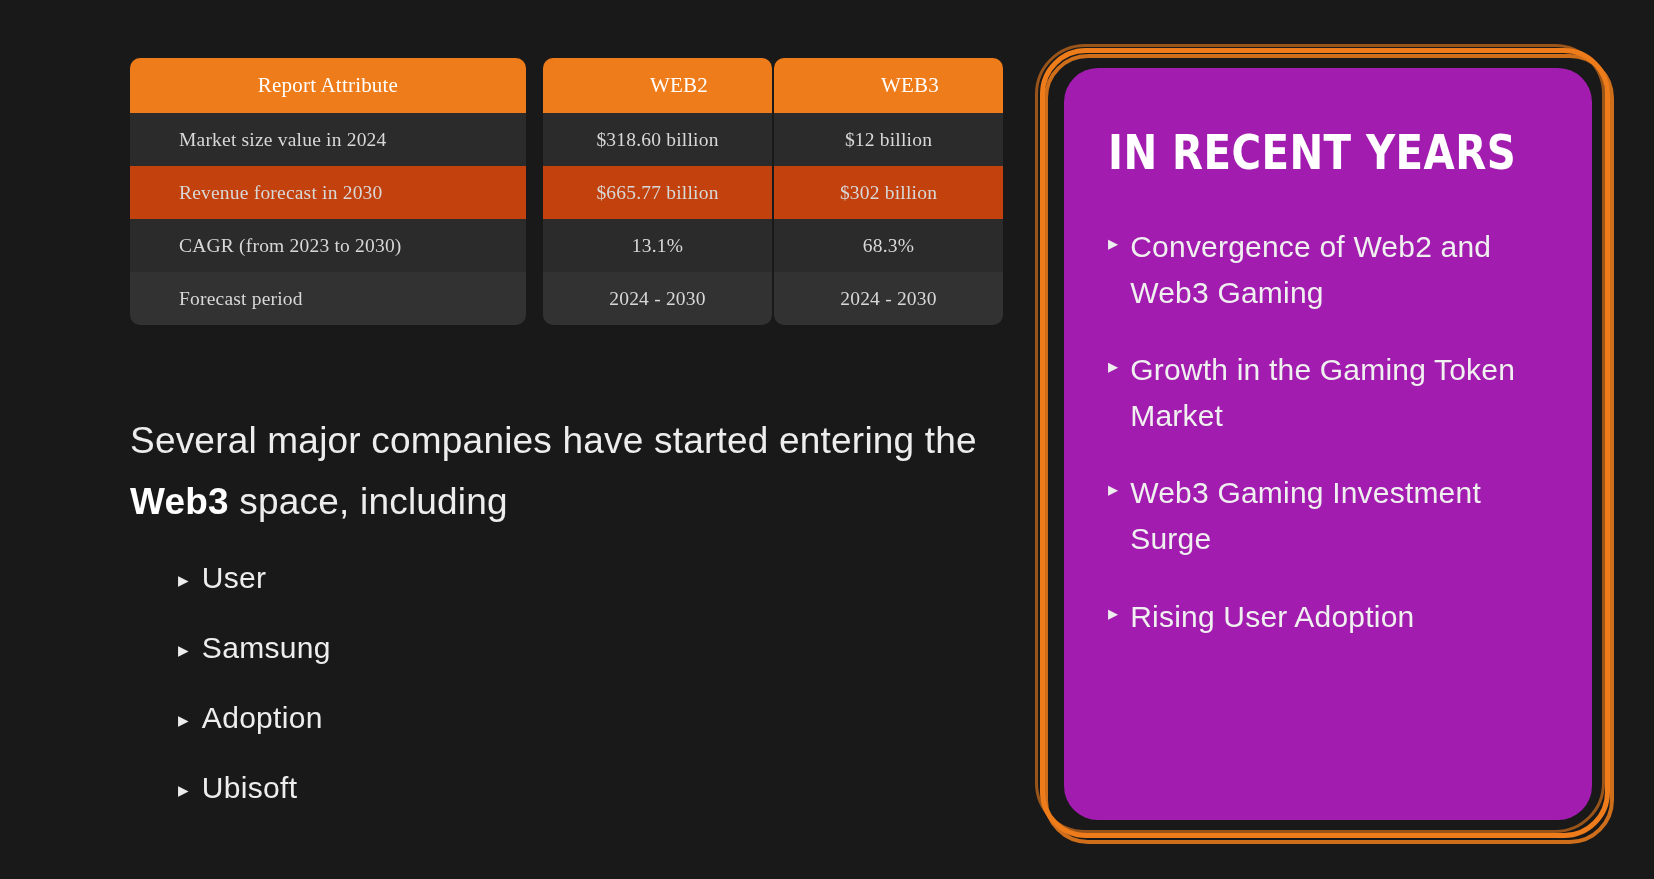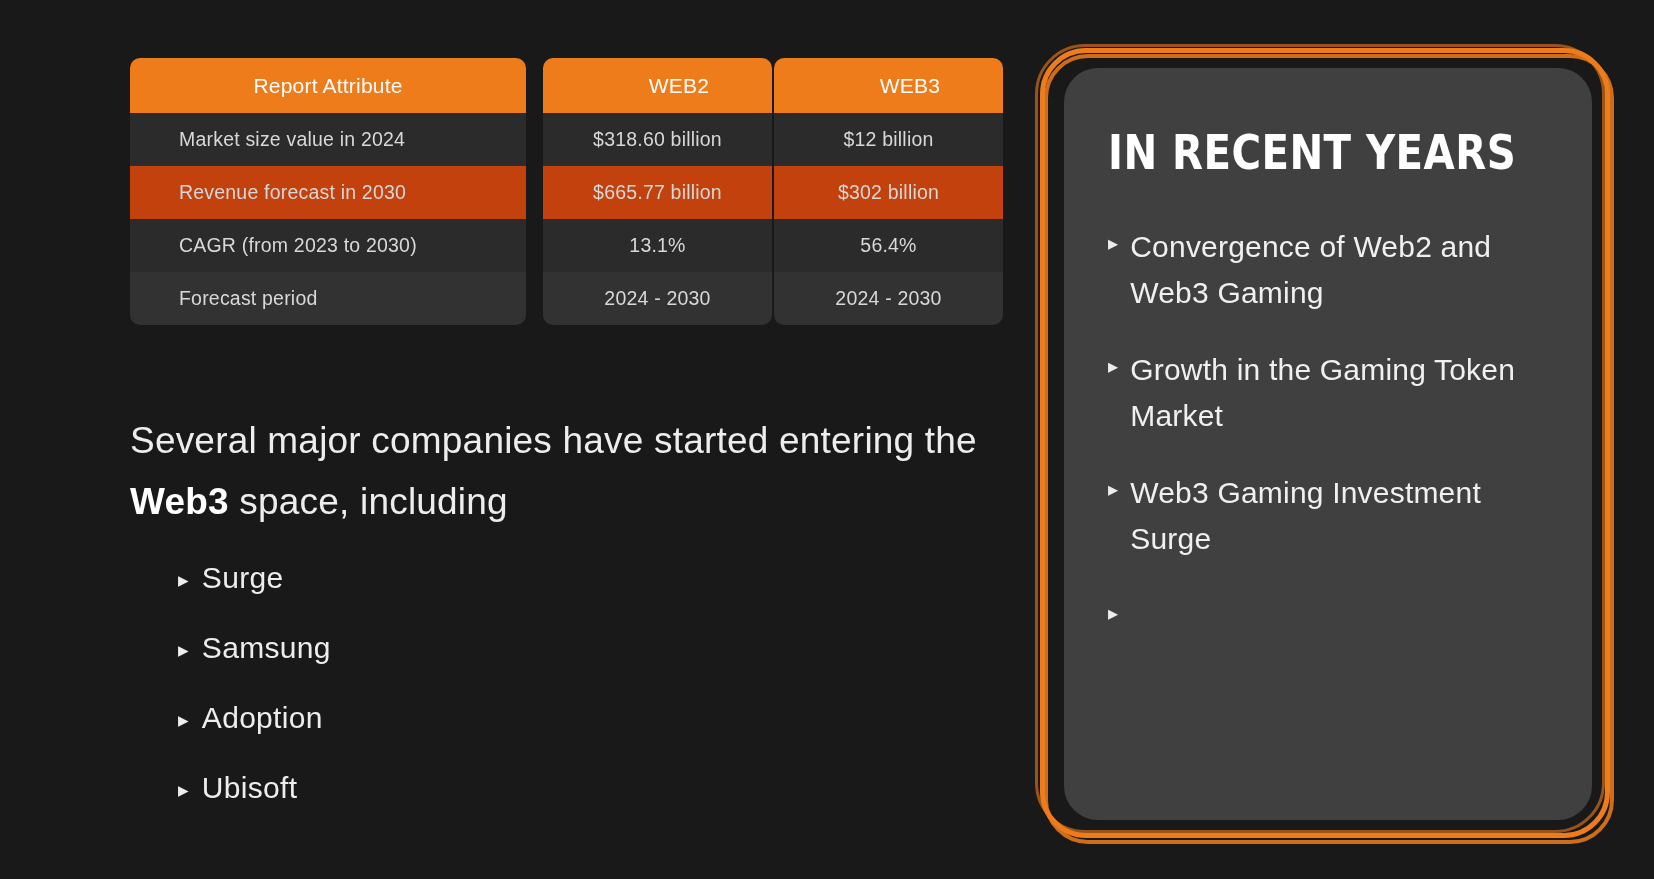--- a/index.html
+++ b/index.html
@@ -31,20 +31,21 @@
 
   .cell {
     height: 53px;
     display: flex;
     align-items: center;
     justify-content: center;
     font-size: 19.5px;
     color: #d8d8d8;
     font-weight: 300;
     letter-spacing: .2px;
+    font-family: Liberation Serif, serif;
   }
   .cell.header {
     background: #ef7c1b;
     color: #ffffff;
     font-size: 21px;
     font-weight: 500;
     height: 55px;
   }
   .cell.r1 { background: #2b2b2b; }
   .cell.r2 { background: #c2410c; }
@@ -127,21 +128,21 @@
     border-width: 3px;
     opacity: .6;
     border-radius: 50px;
   }
   .card {
     position: absolute;
     left: 24px;
     top: 20px;
     width: 528px;
     height: 752px;
-    background: #404040;
+    background: #a21caf;
     border-radius: 34px;
     padding: 56px 44px 0 44px;
   }
   .card-title {
     font-family: "DejaVu Sans", sans-serif;
     font-size: 48px;
     font-weight: 700;
     color: #ffffff;
     letter-spacing: .5px;
     transform: scaleX(.84);
@@ -186,34 +187,34 @@
         <div class="cell r1">$318.60 billion</div>
         <div class="cell r2">$665.77 billion</div>
         <div class="cell r3">13.1%</div>
         <div class="cell r4">2024 - 2030</div>
       </div>
 
       <div class="table-block tbl-val">
         <div class="cell header">WEB3</div>
         <div class="cell r1">$12 billion</div>
         <div class="cell r2">$302 billion</div>
-        <div class="cell r3">56.4%</div>
+        <div class="cell r3">68.3%</div>
         <div class="cell r4">2024 - 2030</div>
       </div>
     </div>
   </div>
 
   <div class="para">
     <span>Several major companies have started entering the </span><b>Web3</b><span> space, including</span>
   </div>
 
   <ul class="company-list">
     <li>
       <span class="bullet">▸</span>
-      <span>Surge</span>
+      <span>User</span>
     </li>
     <li>
       <span class="bullet">▸</span>
       <span>Samsung</span>
     </li>
     <li>
       <span class="bullet">▸</span>
       <span>Adoption</span>
     </li>
     <li>
@@ -236,18 +237,19 @@
         <li>
           <span class="bullet">▸</span>
           <span>Growth in the Gaming Token Market</span>
         </li>
         <li>
           <span class="bullet">▸</span>
           <span>Web3 Gaming Investment Surge</span>
         </li>
         <li>
           <span class="bullet">▸</span>
+          <span>Rising User Adoption</span>
         </li>
       </ul>
     </div>
   </div>
 
 </div>
 
 </body></html>

